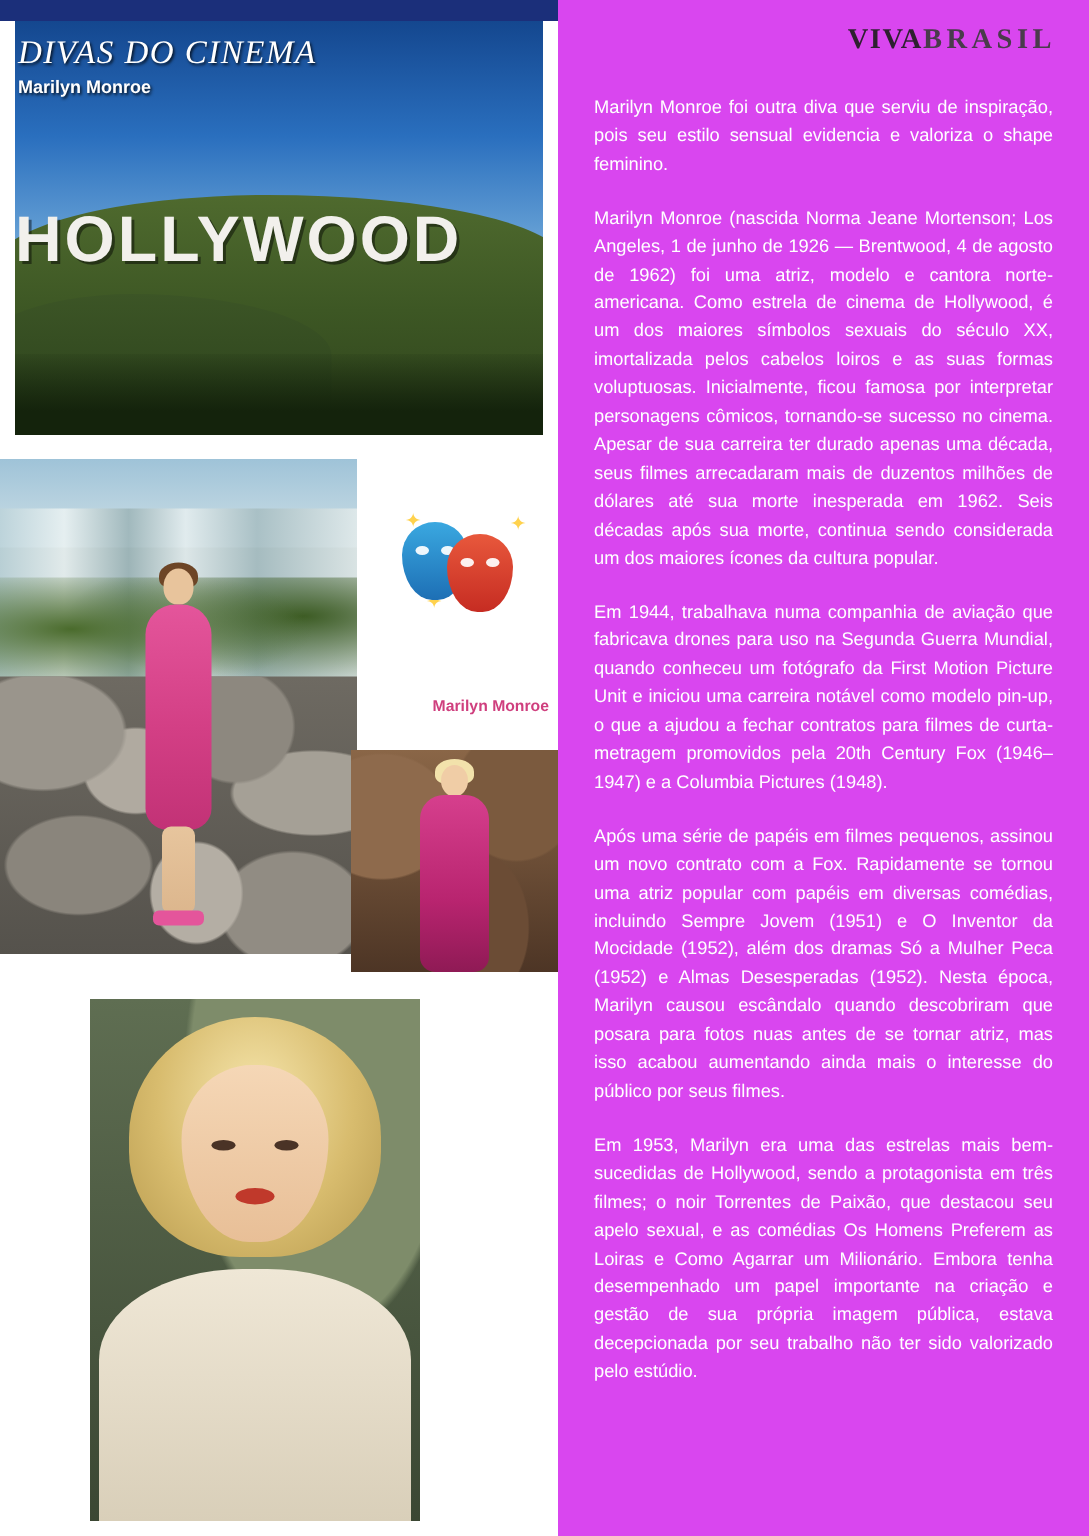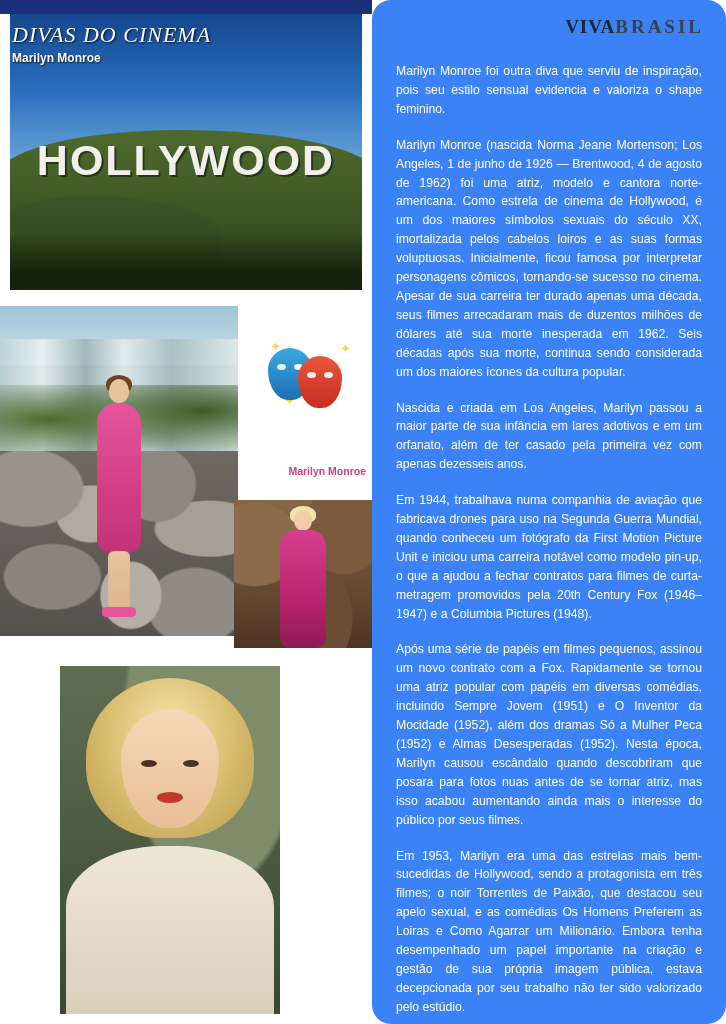--- a/index.html
+++ b/index.html
@@ -60,21 +60,20 @@
   .hw-hill2 {
     position: absolute;
     left: -10%; top: 66%; width: 70%; height: 44%;
     background: linear-gradient(#3c5526 0%, #253a17 100%);
     border-radius: 46% 54% 0 0 / 40% 34% 0 0;
   }
   .hw-sign {
     position: absolute;
     left: 0; right: 0;
     top: 122px;
-    text-align: center;
     font-family: "Liberation Sans", sans-serif;
     font-weight: bold;
     font-size: 43px;
     letter-spacing: 2px;
     color: #f2f0ec;
     text-shadow: 2px 2px 0 rgba(0,0,0,0.45);
   }
   .hw-trees {
     position: absolute;
     left: 0; bottom: 0; width: 100%; height: 54px;
@@ -305,23 +304,22 @@
     border-radius: 46% 46% 0 0 / 36% 36% 0 0;
   }
 
   
   .right-col {
     position: absolute;
     left: 372px;
     top: 0;
     width: 354px;
     height: 1024px;
-    background: #3b82f6;
+    background: #d946ef;
     color: #ffffff;
-    border-radius: 19px;
   }
   .right-header {
     position: absolute;
     left: 0; top: 0; width: 100%; height: 48px;
   }
   .brand {
     position: absolute;
     right: 22px;
     top: 16px;
     font-family: "Liberation Serif", serif;
@@ -425,20 +423,19 @@
   <div class="right-col">
     <div class="right-header">
       <div class="brand">
         <span class="viva">VIVA</span><span class="brasil">BRASIL</span>
       </div>
     </div>
 
     <div class="article">
       <p>Marilyn Monroe foi outra diva que serviu de inspiração, pois seu estilo sensual evidencia e valoriza o shape feminino.</p>
       <p>Marilyn Monroe (nascida Norma Jeane Mortenson; Los Angeles, 1 de junho de 1926 — Brentwood, 4 de agosto de 1962) foi uma atriz, modelo e cantora norte-americana. Como estrela de cinema de Hollywood, é um dos maiores símbolos sexuais do século XX, imortalizada pelos cabelos loiros e as suas formas voluptuosas. Inicialmente, ficou famosa por interpretar personagens cômicos, tornando-se sucesso no cinema. Apesar de sua carreira ter durado apenas uma década, seus filmes arrecadaram mais de duzentos milhões de dólares até sua morte inesperada em 1962. Seis décadas após sua morte, continua sendo considerada um dos maiores ícones da cultura popular.</p>
-      <p>Nascida e criada em Los Angeles, Marilyn passou a maior parte de sua infância em lares adotivos e em um orfanato, além de ter casado pela primeira vez com apenas dezesseis anos.</p>
       <p>Em 1944, trabalhava numa companhia de aviação que fabricava drones para uso na Segunda Guerra Mundial, quando conheceu um fotógrafo da First Motion Picture Unit e iniciou uma carreira notável como modelo pin-up, o que a ajudou a fechar contratos para filmes de curta-metragem promovidos pela 20th Century Fox (1946–1947) e a Columbia Pictures (1948).</p>
       <p>Após uma série de papéis em filmes pequenos, assinou um novo contrato com a Fox. Rapidamente se tornou uma atriz popular com papéis em diversas comédias, incluindo Sempre Jovem (1951) e O Inventor da Mocidade (1952), além dos dramas Só a Mulher Peca (1952) e Almas Desesperadas (1952). Nesta época, Marilyn causou escândalo quando descobriram que posara para fotos nuas antes de se tornar atriz, mas isso acabou aumentando ainda mais o interesse do público por seus filmes.</p>
       <p>Em 1953, Marilyn era uma das estrelas mais bem-sucedidas de Hollywood, sendo a protagonista em três filmes; o noir Torrentes de Paixão, que destacou seu apelo sexual, e as comédias Os Homens Preferem as Loiras e Como Agarrar um Milionário. Embora tenha desempenhado um papel importante na criação e gestão de sua própria imagem pública, estava decepcionada por seu trabalho não ter sido valorizado pelo estúdio.</p>
     </div>
   </div>
 
 </div>
 
 </body></html>

